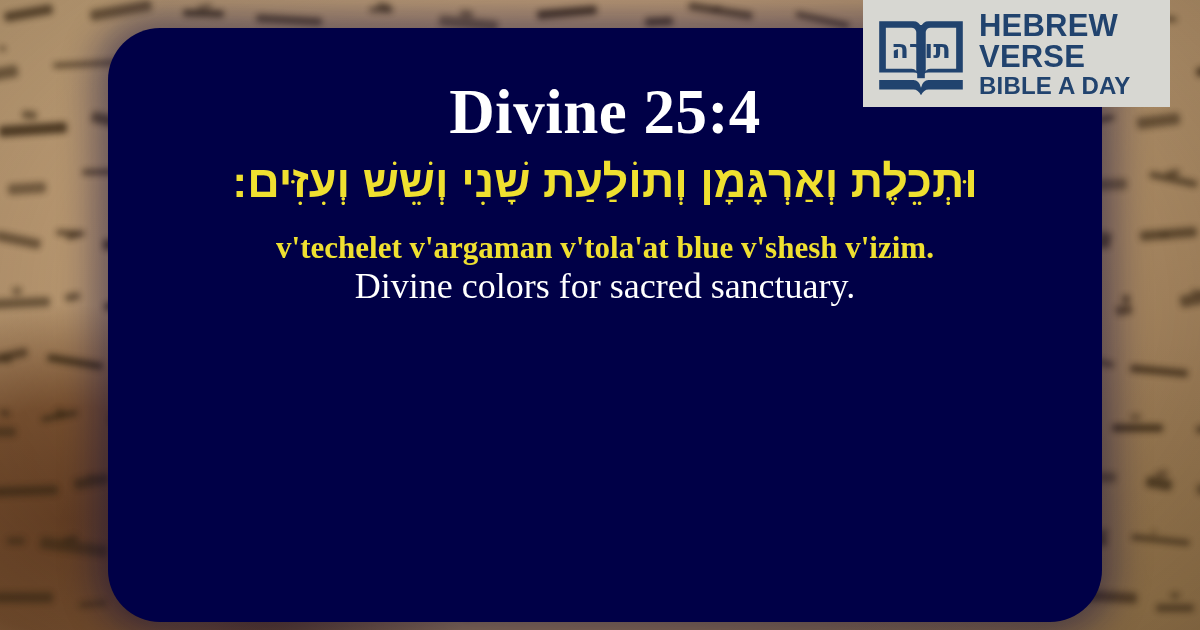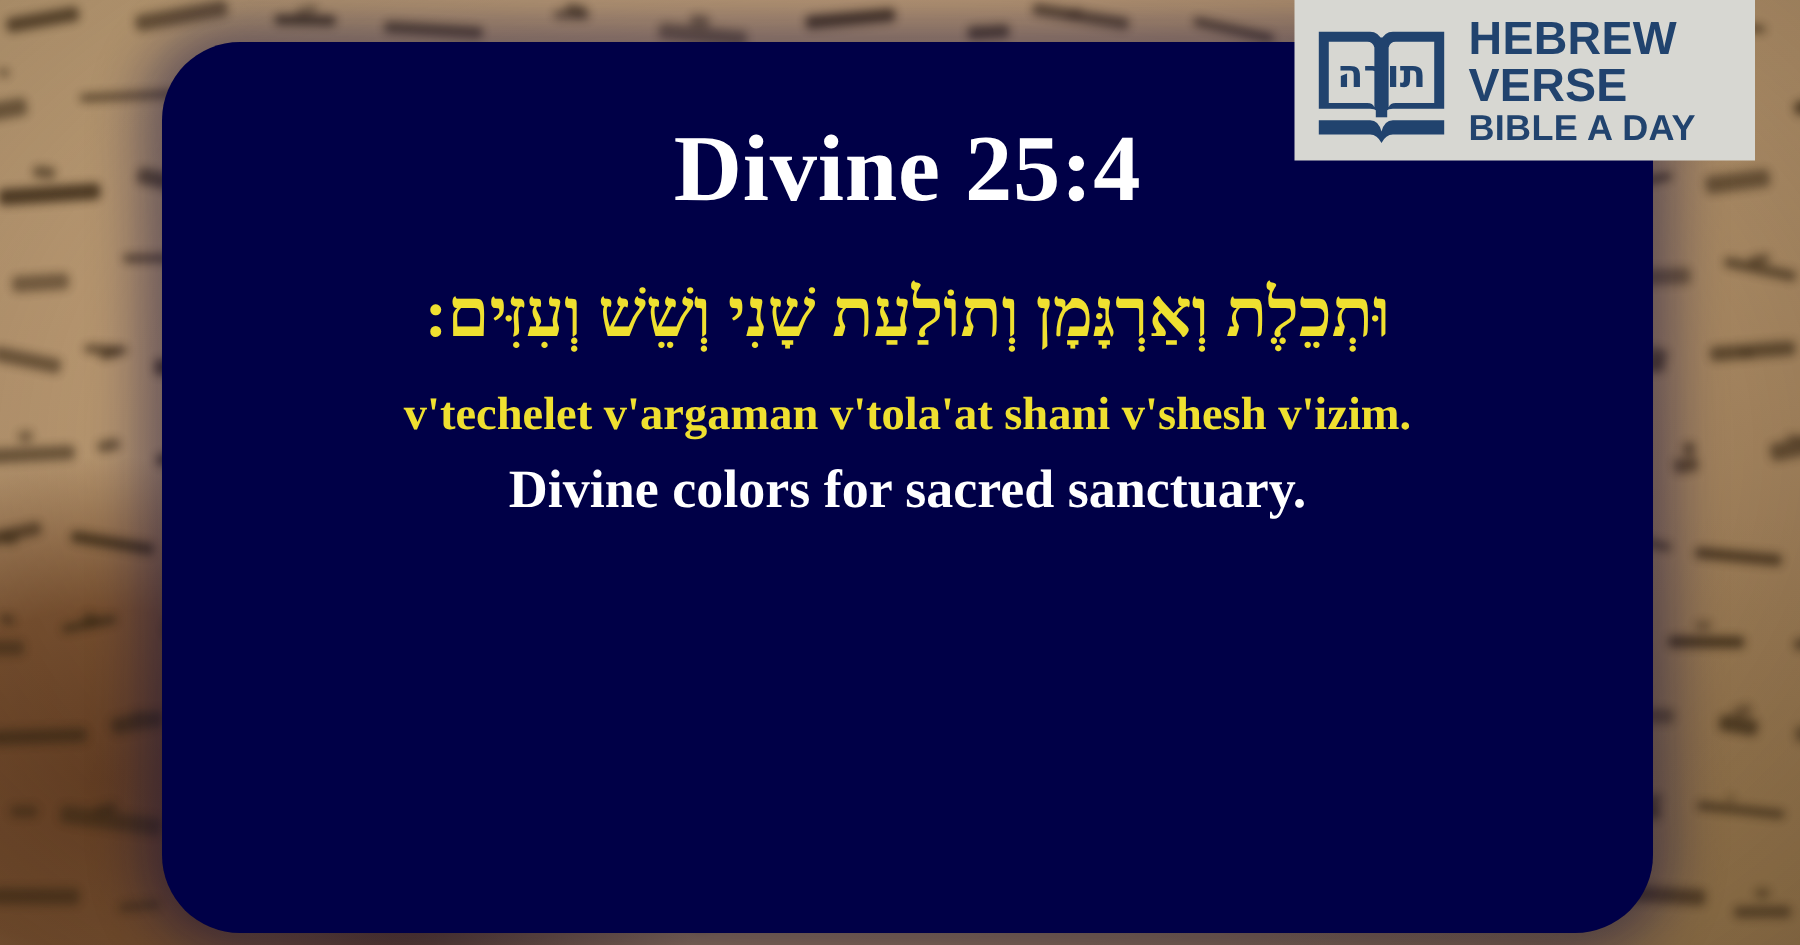--- a/index.html
+++ b/index.html
@@ -77,23 +77,23 @@
     margin-top:12px;
   }
 
   .hebrew {
     color:#efe030;
     direction:rtl;
     unicode-bidi:isolate;
     font-size:45px;
     font-weight:bold;
     line-height:1.42;
-    margin-top:34px;
+    margin-top:6px;
     max-width:900px;
-    font-family:Liberation Serif, serif;
+    font-family:Liberation Sans, sans-serif;
   }
 
   .translit {
     color:#efe030;
     font-size:31px;
     font-weight:bold;
     line-height:1.18;
     margin-top:16px;
     max-width:800px;
   }
@@ -103,23 +103,22 @@
     font-size:31px;
     font-weight:bold;
     line-height:1.18;
     margin-top:12px;
     max-width:800px;
   }
 
   .tagline {
     color:#ffffff;
     font-size:36px;
-    font-weight:bold;
+    font-weight:normal;
     line-height:1.1;
-    margin-top:12px;
     max-width:900px;
   }
 
   
   .logo {
     position:absolute;
     left:863px; top:0;
     width:307px; height:107px;
     background:#d7d7d2;
     display:flex;
@@ -424,21 +423,21 @@
     </div>
   <div class="bg-vignette"></div>
 
   <div class="card">
     <div class="card-inner">
 
       <div class="verse-ref">Divine 25:4</div>
 
       <div class="hebrew">וּתְכֵלֶת וְאַרְגָּמָן וְתוֹלַעַת שָׁנִי וְשֵׁשׁ וְעִזִּים:</div>
 
-      <div class="translit">v'techelet v'argaman v'tola'at shani v'shesh v'izim.</div>
+      <div class="translit">v'techelet v'argaman v'tola'at blue v'shesh v'izim.</div>
 
 
       <div class="tagline">Divine colors for sacred sanctuary.</div>
 
     </div>
   </div>
 
   <div class="logo">
     <span class="logo-mark">
       <svg viewBox="0 0 100 100" width="96" height="95" aria-hidden="true">

